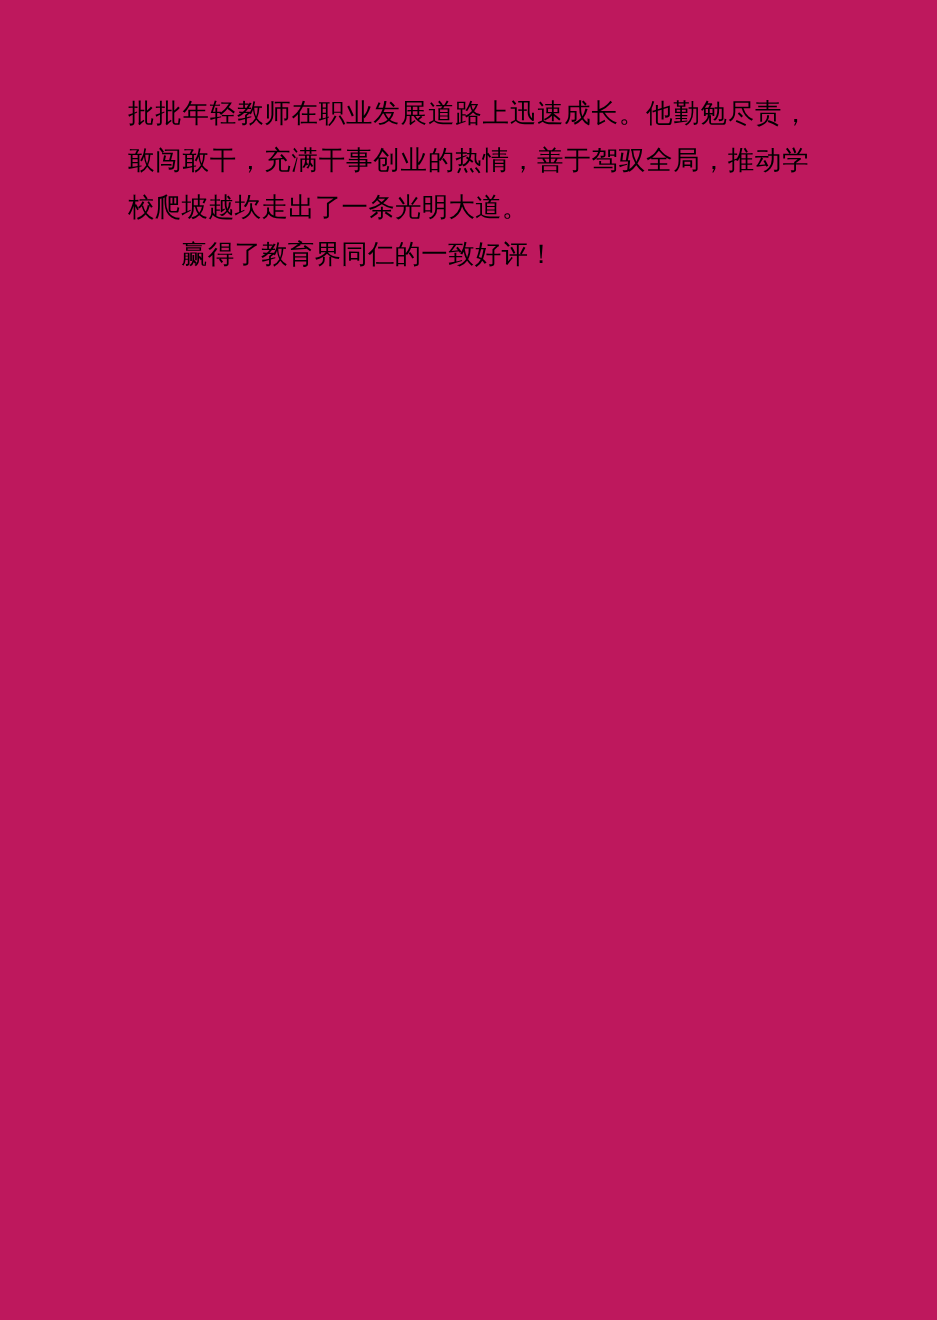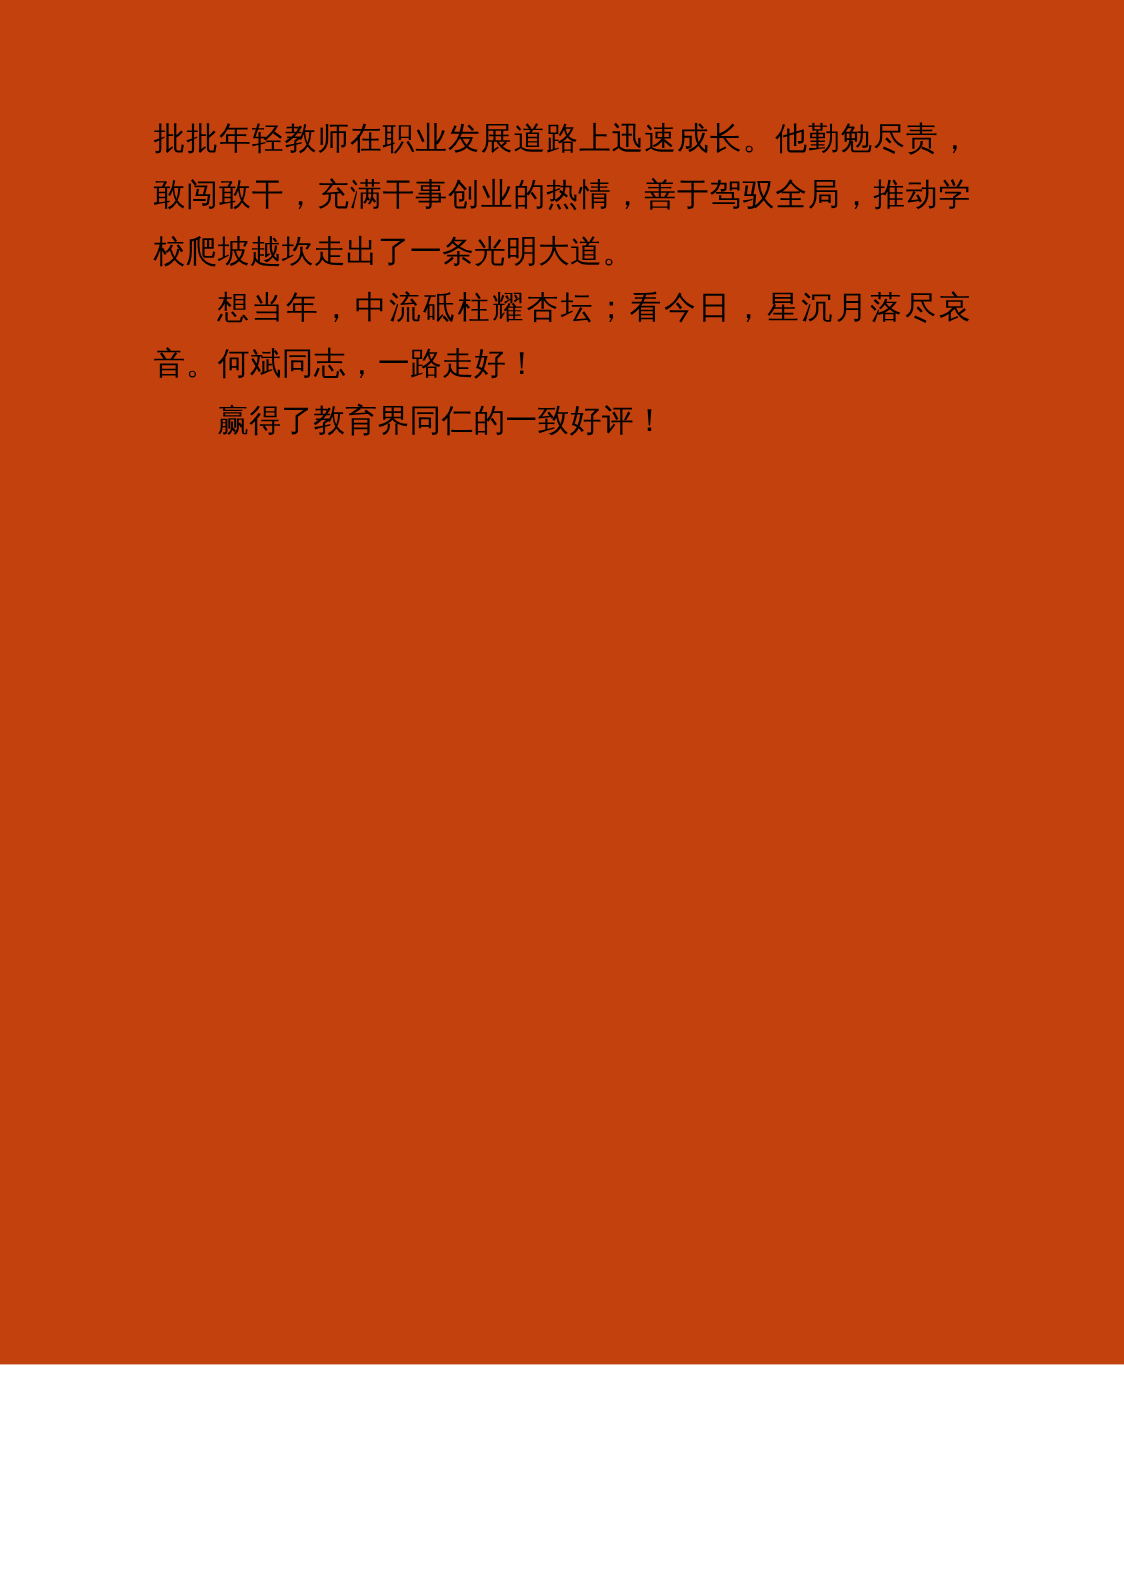--- a/index.html
+++ b/index.html
@@ -10,24 +10,25 @@
   body {
     width: 937px;
     height: 1320px;
     font-family: "Liberation Serif", "DejaVu Serif", serif;
     color: #000000;
     overflow: hidden;
   }
   .page {
     position: relative;
     width: 937px;
-    height: 1137px;
-    background: #c2410c;
+    height: 1320px;
+    background: #be185d;
     box-sizing: border-box;
     padding: 92px 128px 0 128px;
+    font-family: Liberation Mono, monospace;
   }
   .doc-body {
     width: 681px;
   }
   .para {
     font-size: 26.5px;
     line-height: 47px;
     letter-spacing: 0.2px;
     text-align: justify;
     text-justify: inter-ideograph;
@@ -58,19 +59,18 @@
 </style>
 </head>
 <body>
 
 <div class="page">
   <div class="doc-body">
 
     <p class="para">批批年轻教师在职业发展道路上迅速成长。他勤勉尽责，敢闯敢干，充满干事创业的热情，善于驾驭全局，推动学校爬坡越坎走出了一条光明大道。</p>
 
 
-    <p class="para indent">想当年，中流砥柱耀杏坛；看今日，星沉月落尽哀音。何斌同志，一路走好！</p>
 
     <p class="para indent">赢得了教育界同仁的一致好评！</p>
 
 
   </div>
 </div>
 
 </body></html>

